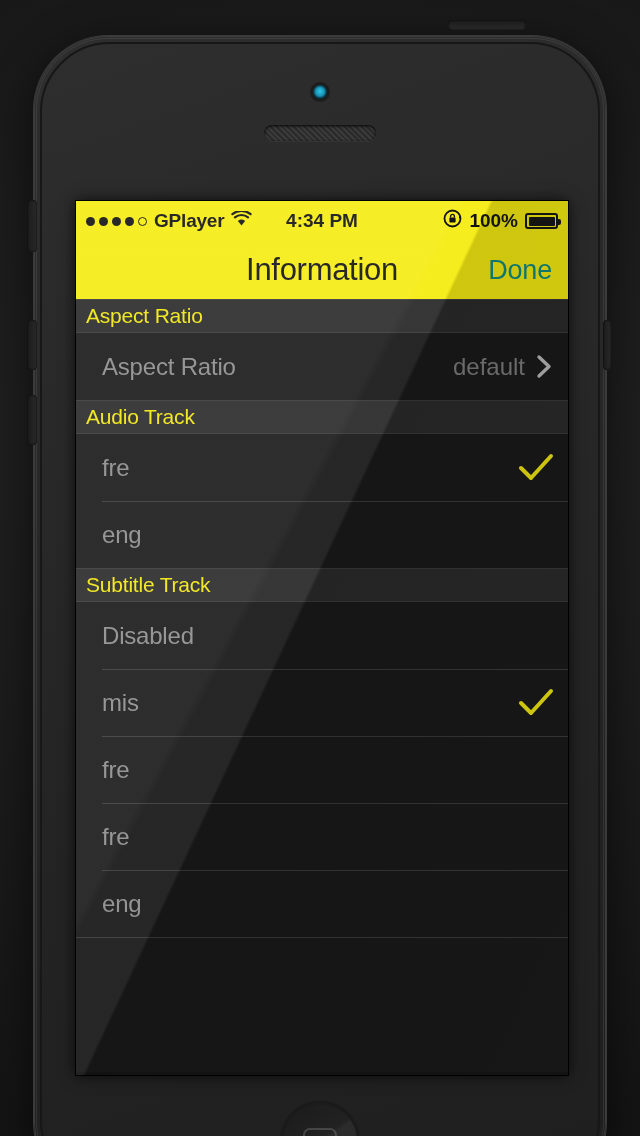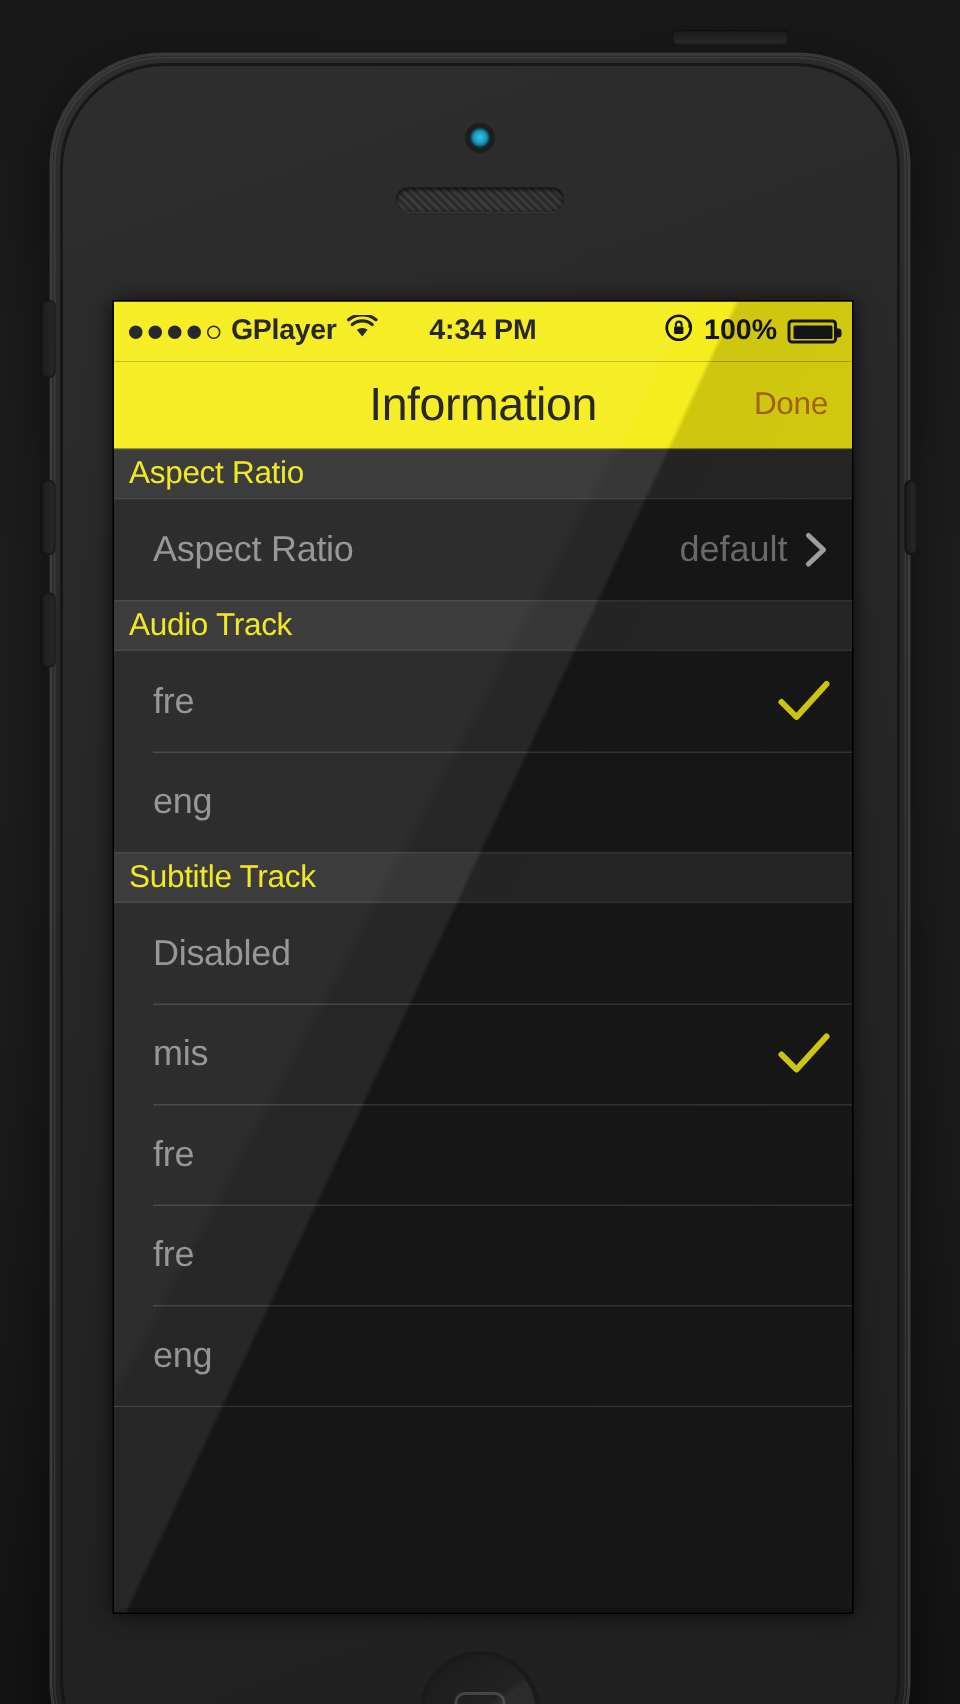--- a/index.html
+++ b/index.html
@@ -169,22 +169,22 @@
   .nav-title {
     position: absolute; left: 0; right: 0;
     text-align: center;
     font-size: 31px;
     color: #141414;
     letter-spacing: -0.3px;
   }
   .nav-done {
     margin-left: auto;
     margin-right: 16px;
-    font-size: 21px;
-    color: #a16207;
+    font-size: 27px;
+    color: #0f766e;
     position: relative; z-index: 2;
     letter-spacing: -0.2px;
   }
 
   
   .table { background: #161616; }
 
   .section-header {
     height: 34px;
     background: #2b2b2b;

